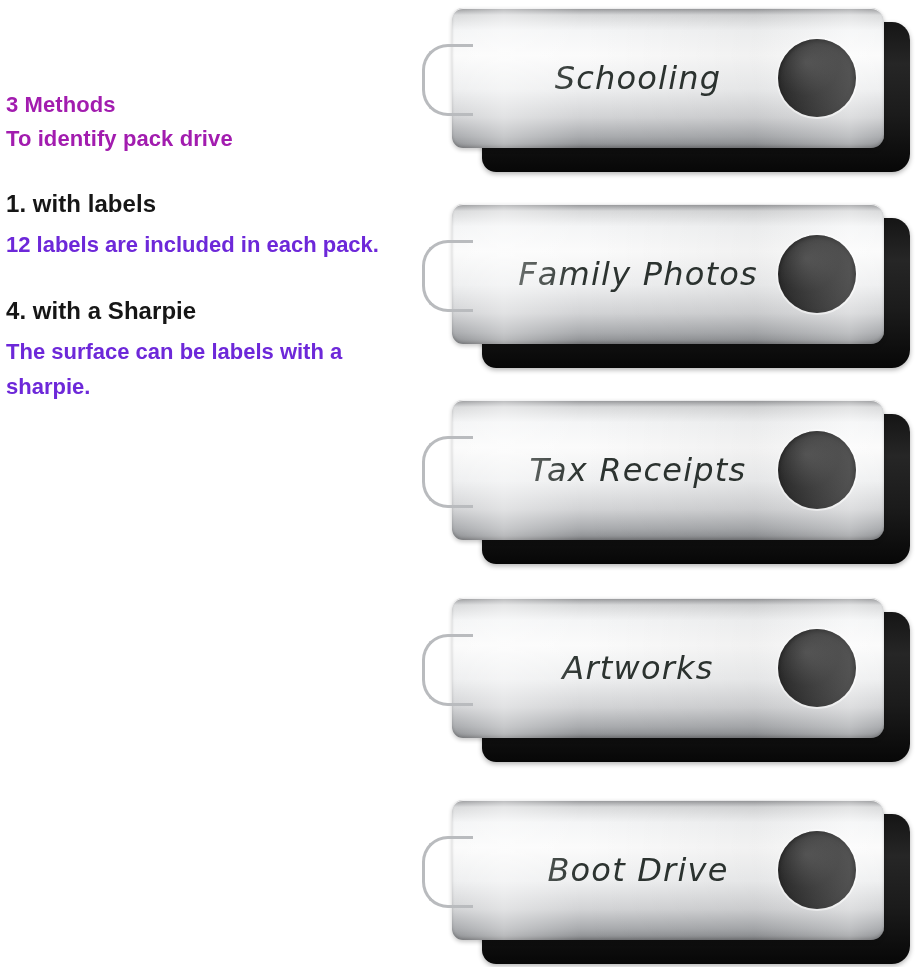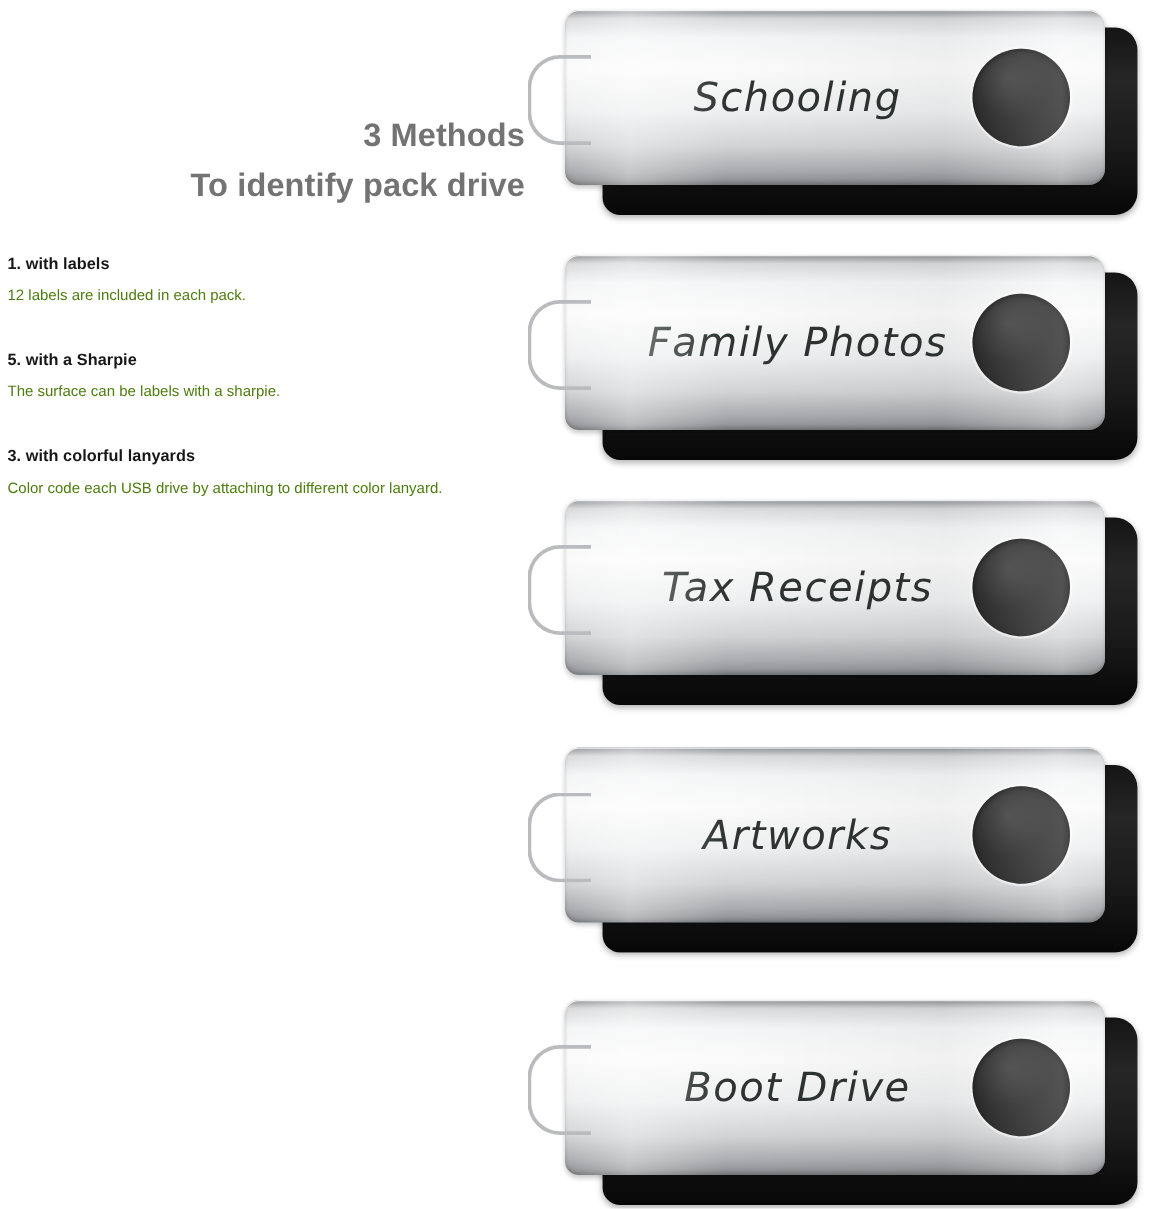--- a/index.html
+++ b/index.html
@@ -22,46 +22,45 @@
   
   .text-column {
     position: absolute;
     left: 0px;
     top: 88px;
     width: 420px;
     padding-left: 6px;
     box-sizing: border-box;
   }
   .headline {
-    font-size: 26px;
+    font-size: 22px;
     font-weight: bold;
     line-height: 1.55;
     letter-spacing: 0.1px;
-    color: #737373;
+    color: #a21caf;
     margin: 0;
-    text-align: right;
   }
   .headline .l2 {
     display: block;
   }
 
   .method-block {
     margin-top: 34px;
   }
   .method-title {
-    font-size: 13px;
+    font-size: 24px;
     font-weight: bold;
     color: #161616;
     margin: 0 0 9px 0;
     letter-spacing: 0.05px;
   }
   .method-body {
-    font-size: 12px;
-    font-weight: 400;
-    color: #4d7c0f;
+    font-size: 22px;
+    font-weight: 700;
+    color: #6d28d9;
     line-height: 1.62;
     margin: 0;
     max-width: 392px;
   }
 
   
   .drives {
     position: absolute;
     left: 404px;
     top: 0;
@@ -188,28 +187,24 @@
       <span>3 Methods</span>
       <span class="l2">To identify pack drive</span>
     </h1>
 
     <div class="method-block">
       <p class="method-title">1. with labels</p>
       <p class="method-body">12 labels are included in each pack.</p>
     </div>
 
     <div class="method-block">
-      <p class="method-title">5. with a Sharpie</p>
+      <p class="method-title">4. with a Sharpie</p>
       <p class="method-body">The surface can be labels with a sharpie.</p>
     </div>
 
-    <div class="method-block">
-      <p class="method-title">3. with colorful lanyards</p>
-      <p class="method-body">Color code each USB drive by attaching to different color lanyard.</p>
-    </div>
   </div>
 
   <div class="drives">
 
     <div class="drive" style="left:18px; top:8px;">
       <div class="body"></div>
       <div class="cover">
         <div class="btn-hole"></div>
         <div class="label-text">Schooling</div>
       </div>

